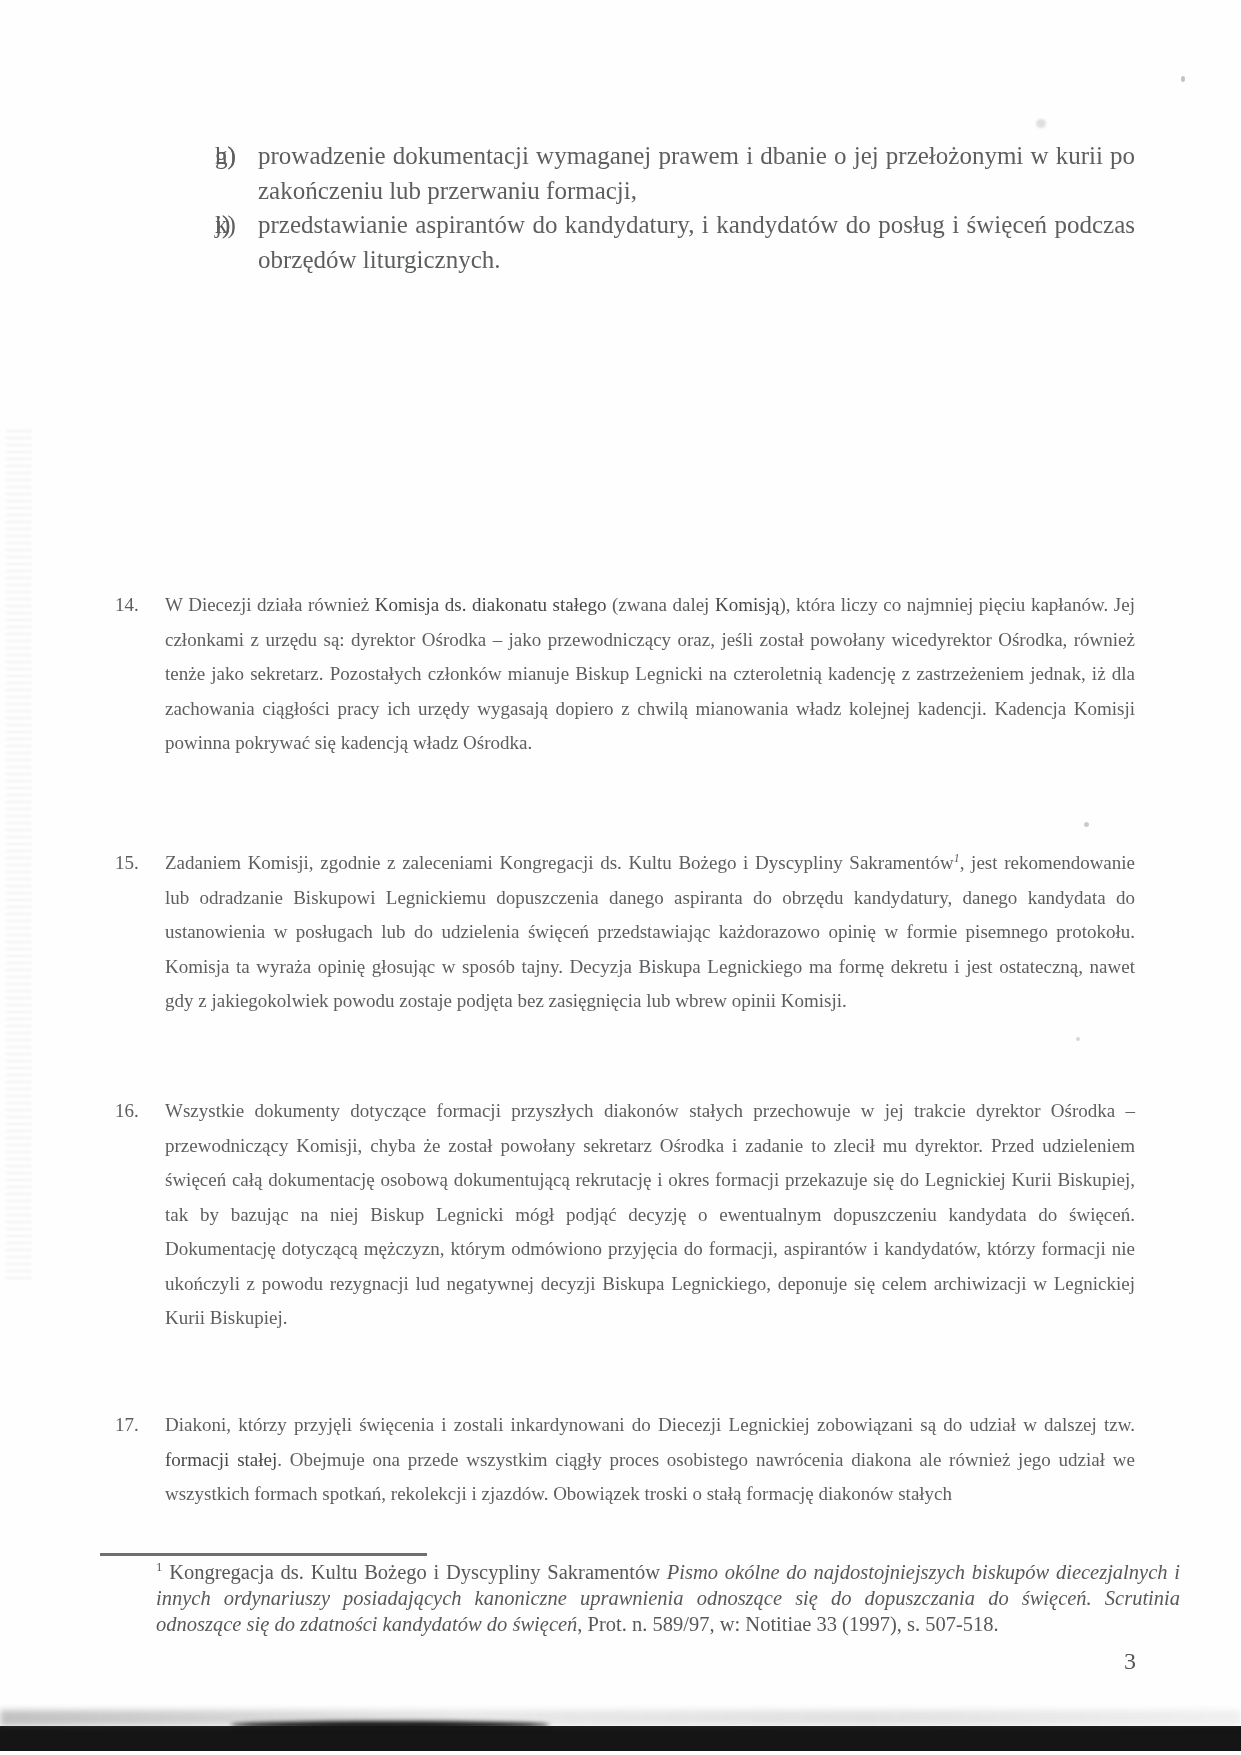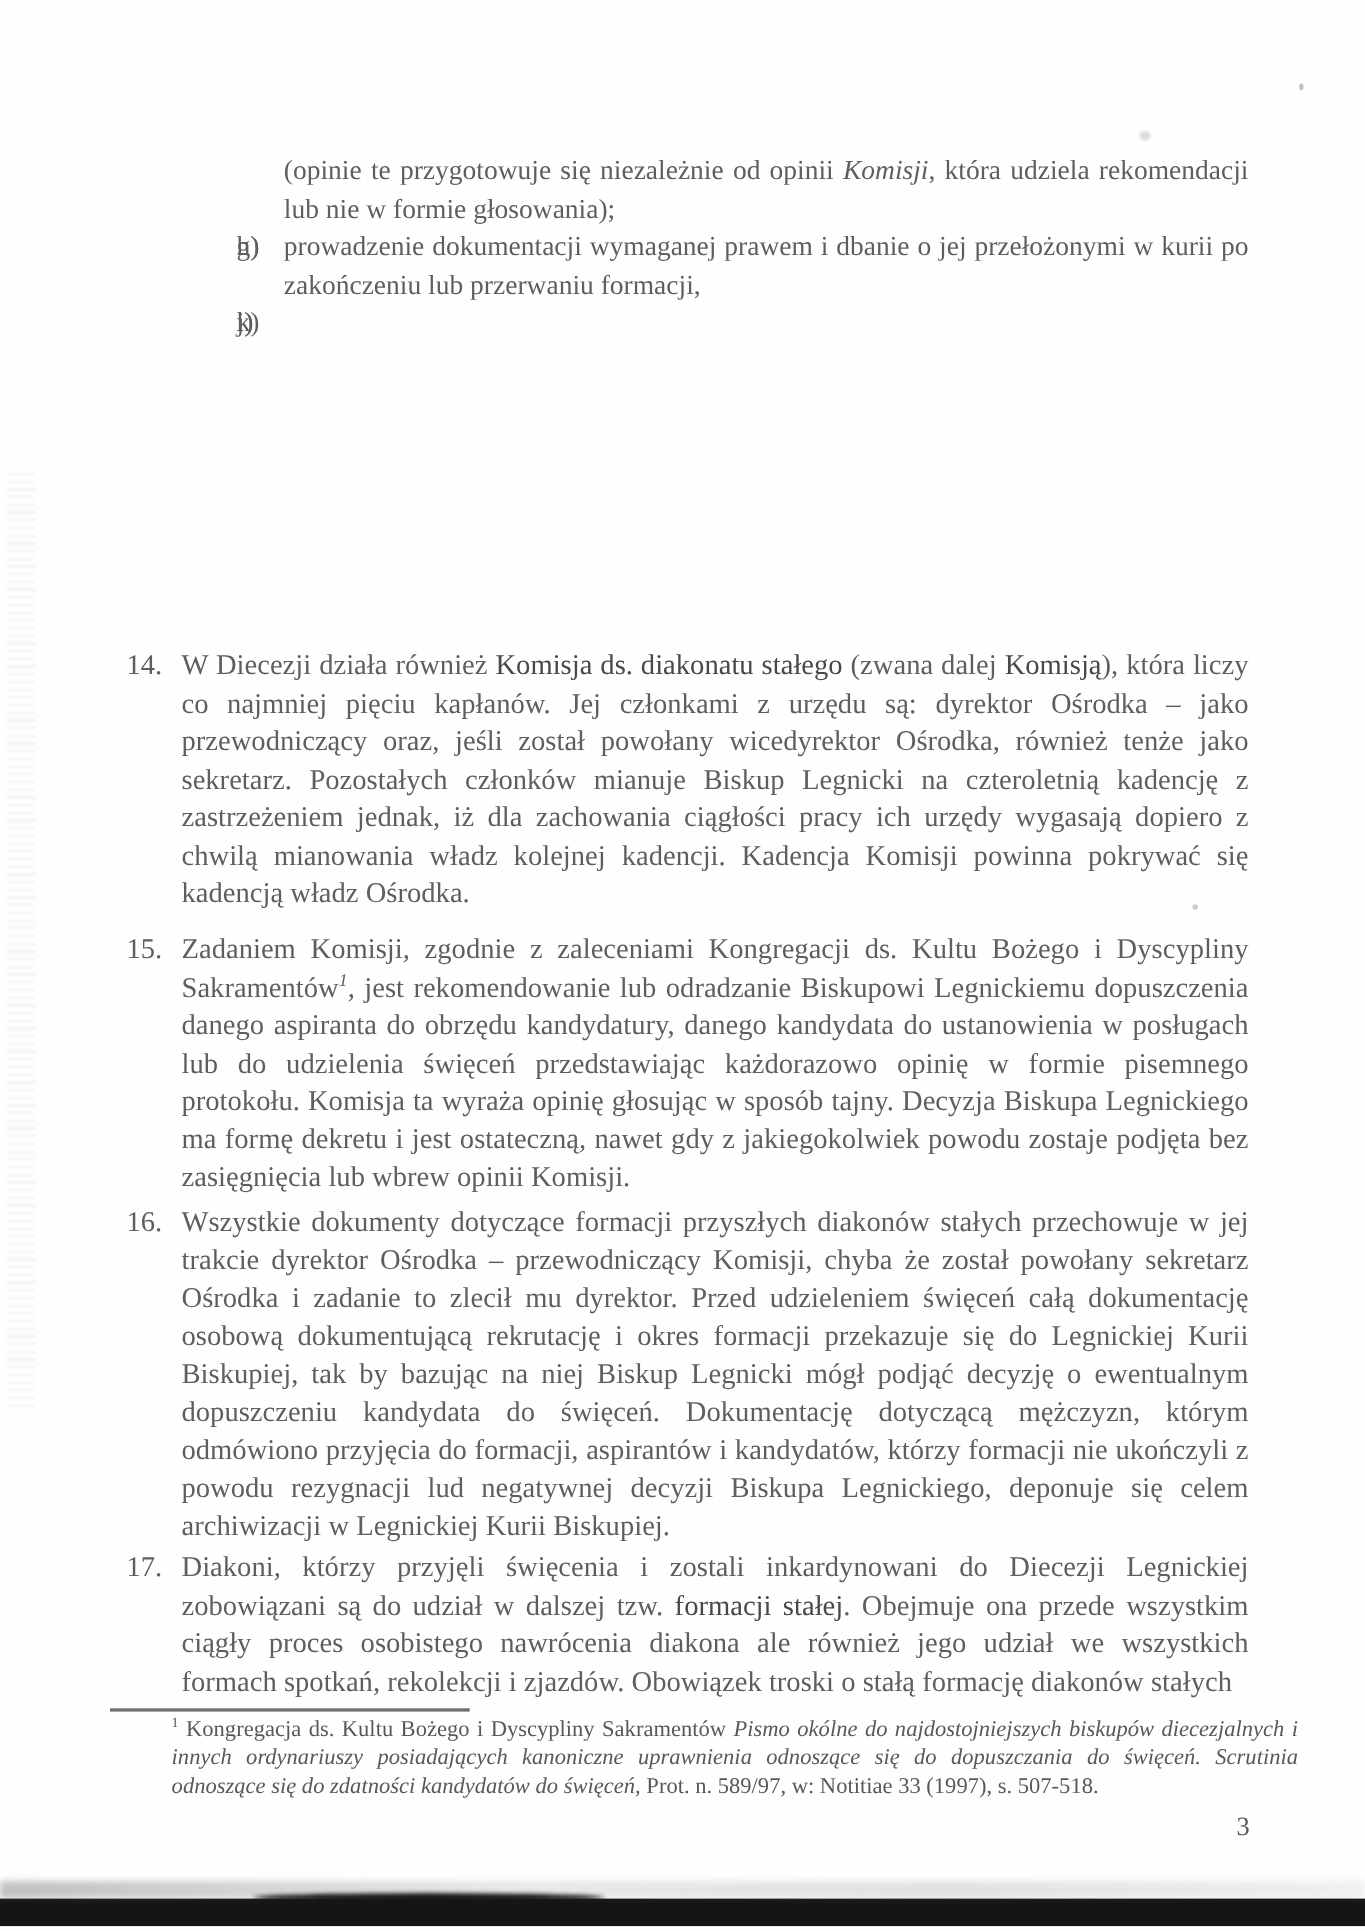--- a/index.html
+++ b/index.html
@@ -16,21 +16,21 @@
     filter:blur(1px);
   }
   .lettered{position:absolute;left:115px;top:139px;width:1020px;}
   .letter-item{
     position:relative;padding-left:143px;
     text-align:justify;font-size:25px;line-height:34.5px;
   }
   .letter-label{position:absolute;left:100px;top:0;}
   .numbered-item{
     position:absolute;left:115px;width:1020px;padding-left:50px;box-sizing:border-box;
-    text-align:justify;font-size:26px;line-height:34.5px;
+    text-align:justify;font-size:19px;line-height:34.5px;
   }
   .num-label{position:absolute;left:0;top:0;}
   .num-pos-0{top:588px;}
   .num-pos-1{top:846px;}
   .num-pos-2{top:1094px;}
   .num-pos-3{top:1408px;}
   .b{font-weight:normal;color:#48484a;}
   .i{font-style:italic;}
   sup{font-size:.62em;line-height:0;}
   .footnote-rule{position:absolute;left:100px;top:1553px;width:327px;height:3px;background:#707071;}
@@ -58,26 +58,25 @@
   .speck-2{left:1036px;top:119px;width:10px;height:9px;opacity:.28;filter:blur(1px);}
   .speck-3{left:1084px;top:822px;width:5px;height:5px;opacity:.45;}
   .speck-4{left:1076px;top:1037px;width:4px;height:4px;opacity:.35;}
 </style>
 </head>
 <body>
 
 <div class="margin-noise"></div>
 
 <div class="lettered">
-    <div class="letter-item"><span class="letter-label"></span><span><span>(opinie te przygotowuje się niezależnie od opinii </span><span class="i">Komisji</span><span>, która udziela rekomendacji lub nie w formie głosowania);</span></span></div>
     <div class="letter-item"><span class="letter-label">g)</span></div>
     <div class="letter-item"><span class="letter-label">h)</span><span><span>prowadzenie dokumentacji wymaganej prawem i dbanie o jej przełożonymi w kurii po zakończeniu lub przerwaniu formacji,</span></span></div>
     <div class="letter-item"><span class="letter-label">i)</span></div>
     <div class="letter-item"><span class="letter-label">j)</span></div>
-    <div class="letter-item"><span class="letter-label">k)</span></div>
+    <div class="letter-item"><span class="letter-label">k)</span><span><span>przedstawianie aspirantów do kandydatury, i kandydatów do posług i święceń podczas obrzędów liturgicznych.</span></span></div>
   </div>
 
 <div id="numbered-root">
     <div class="numbered-item num-pos-0"><span class="num-label">14.</span><span><span>W Diecezji działa również </span><span class="b">Komisja ds. diakonatu stałego</span><span> (zwana dalej </span><span class="b">Komisją</span><span>), która liczy co najmniej pięciu kapłanów. Jej członkami z urzędu są: dyrektor Ośrodka – jako przewodniczący oraz, jeśli został powołany wicedyrektor Ośrodka, również tenże jako sekretarz. Pozostałych członków mianuje Biskup Legnicki na czteroletnią kadencję z zastrzeżeniem jednak, iż dla zachowania ciągłości pracy ich urzędy wygasają dopiero z chwilą mianowania władz kolejnej kadencji. Kadencja Komisji powinna pokrywać się kadencją władz Ośrodka.</span></span></div>
     <div class="numbered-item num-pos-1"><span class="num-label">15.</span><span><span>Zadaniem Komisji, zgodnie z zaleceniami Kongregacji ds. Kultu Bożego i Dyscypliny Sakramentów</span><sup class="i">1</sup><span>, jest rekomendowanie lub odradzanie Biskupowi Legnickiemu dopuszczenia danego aspiranta do obrzędu kandydatury, danego kandydata do ustanowienia w posługach lub do udzielenia święceń przedstawiając każdorazowo opinię w formie pisemnego protokołu. Komisja ta wyraża opinię głosując w sposób tajny. Decyzja Biskupa Legnickiego ma formę dekretu i jest ostateczną, nawet gdy z jakiegokolwiek powodu zostaje podjęta bez zasięgnięcia lub wbrew opinii Komisji.</span></span></div>
     <div class="numbered-item num-pos-2"><span class="num-label">16.</span><span><span>Wszystkie dokumenty dotyczące formacji przyszłych diakonów stałych przechowuje w jej trakcie dyrektor Ośrodka – przewodniczący Komisji, chyba że został powołany sekretarz Ośrodka i zadanie to zlecił mu dyrektor. Przed udzieleniem święceń całą dokumentację osobową dokumentującą rekrutację i okres formacji przekazuje się do Legnickiej Kurii Biskupiej, tak by bazując na niej Biskup Legnicki mógł podjąć decyzję o ewentualnym dopuszczeniu kandydata do święceń. Dokumentację dotyczącą mężczyzn, którym odmówiono przyjęcia do formacji, aspirantów i kandydatów, którzy formacji nie ukończyli z powodu rezygnacji lud negatywnej decyzji Biskupa Legnickiego, deponuje się celem archiwizacji w Legnickiej Kurii Biskupiej.</span></span></div>
     <div class="numbered-item num-pos-3"><span class="num-label">17.</span><span><span>Diakoni, którzy przyjęli święcenia i zostali inkardynowani do Diecezji Legnickiej zobowiązani są do udział w dalszej tzw. </span><span class="b">formacji stałej</span><span>. Obejmuje ona przede wszystkim ciągły proces osobistego nawrócenia diakona ale również jego udział we wszystkich formach spotkań, rekolekcji i zjazdów. Obowiązek troski o stałą formację diakonów stałych</span></span></div>
   </div>
 
 <div class="footnote-rule"></div>

